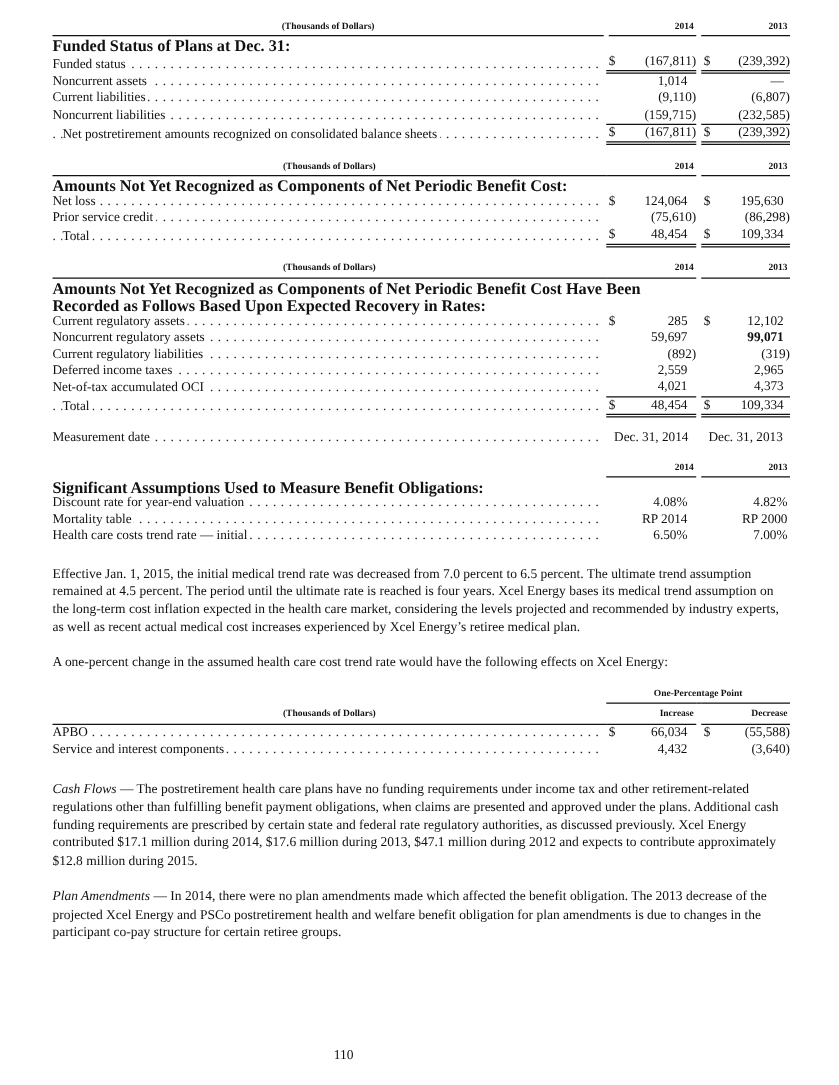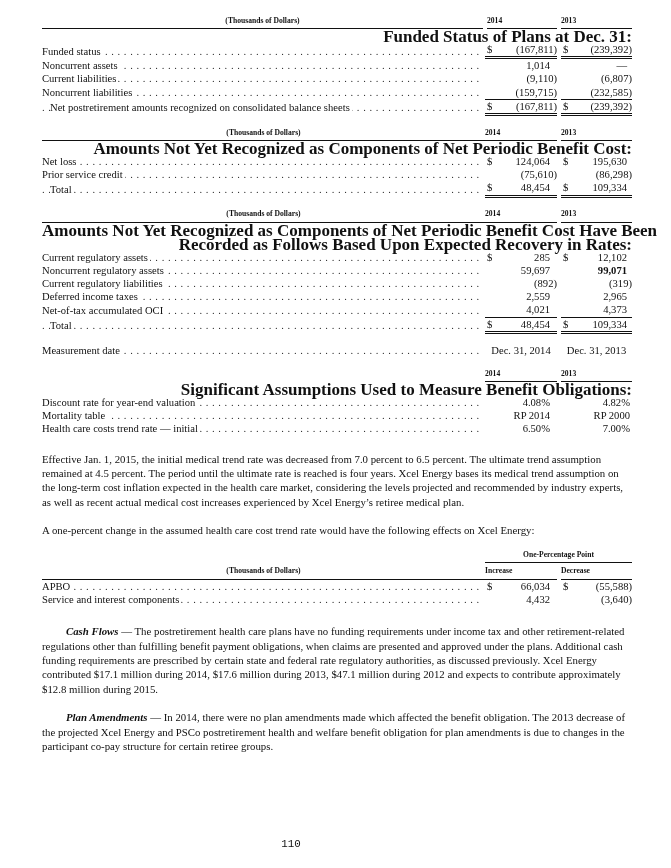--- a/index.html
+++ b/index.html
@@ -12,41 +12,41 @@
     width: 590px; border-collapse: collapse; table-layout: fixed;
     font-size: 10.6px; line-height: 13.2px;
   }
   .fin col.c-label { width: 443px; }
   .fin col.c-v1 { width: 72px; }
   .fin col.c-sp { width: 4px; }
   .fin col.c-v2 { width: 71px; }
   .fin td { padding: 0; white-space: nowrap; vertical-align: bottom; }
   .hdr td { font-size: 7.6px; font-weight: bold; height: 15px; padding-bottom: 1px; }
   .hdr td.lbl { border-bottom: 1.5px solid #111; text-align: center; }
-  .hdr td.val { text-align: left; border-bottom: 1.5px solid #111; }
-  .section td { font-weight: bold; font-size: 17px; line-height: 13px; padding-top: 1px; text-align: right; }
+  .hdr td.val { text-align: right; border-bottom: 1.5px solid #111; }
+  .section td { font-weight: bold; font-size: 13px; line-height: 13px; padding-top: 1px; }
   .label-cell { overflow: hidden; position: relative; padding-right: 6px; }
   .label-cell .txt { background: #fff; padding-right: 2px; position: relative; z-index: 1; }
   .label-cell::after {
     content: ". . . . . . . . . . . . . . . . . . . . . . . . . . . . . . . . . . . . . . . . . . . . . . . . . . . . . . . . . . . . . . . . . . . . . . . . . . . . . . . . . . . . . . . . . . . . . . . . . . . . . . . . . . . . . . . . . . . . . . . . . . . .";
     position: absolute; left: 0; right: 6px; bottom: 0; white-space: nowrap; overflow: hidden;
     letter-spacing: 0.5px; color: #222;
   }
   .indent .txt { margin-left: 8px; display: inline-block; }
   .val { position: relative; text-align: right; padding-right: 2px !important; }
   .val .cur { position: absolute; left: 2px; bottom: 0; }
   .val.paren { padding-right: 0 !important; }
   .ul { border-bottom: 1px solid #111; }
   .dul { border-bottom: 3px double #111; }
   .spacer-row td { height: 10px; }
   .para {
     font-size: 10.8px; line-height: 14.4px; margin: 0; width: 590px; text-align: left;
   }
-  .para .lead { font-weight: bold; font-style: italic; margin-left: 24px; }
-  .pagenum { position: absolute; top: 838px; left: 16px; width: 550px; text-align: center; font-size: 10.8px; font-family: Liberation Mono, monospace; }
+  .para .lead { font-weight: normal; font-style: italic; }
+  .pagenum { position: absolute; top: 838px; left: 0; width: 550px; text-align: center; font-size: 10.8px; }
   .grp-hdr td { font-size: 7.6px; font-weight: bold; height: 14px; }
   .grp-hdr td.grp { text-align: center; border-bottom: 1.5px solid #111; }
 </style>
 </head>
 <body>
 
 <div class="page">
 
   <table class="fin" style="margin-top:12px;">
     <colgroup>

